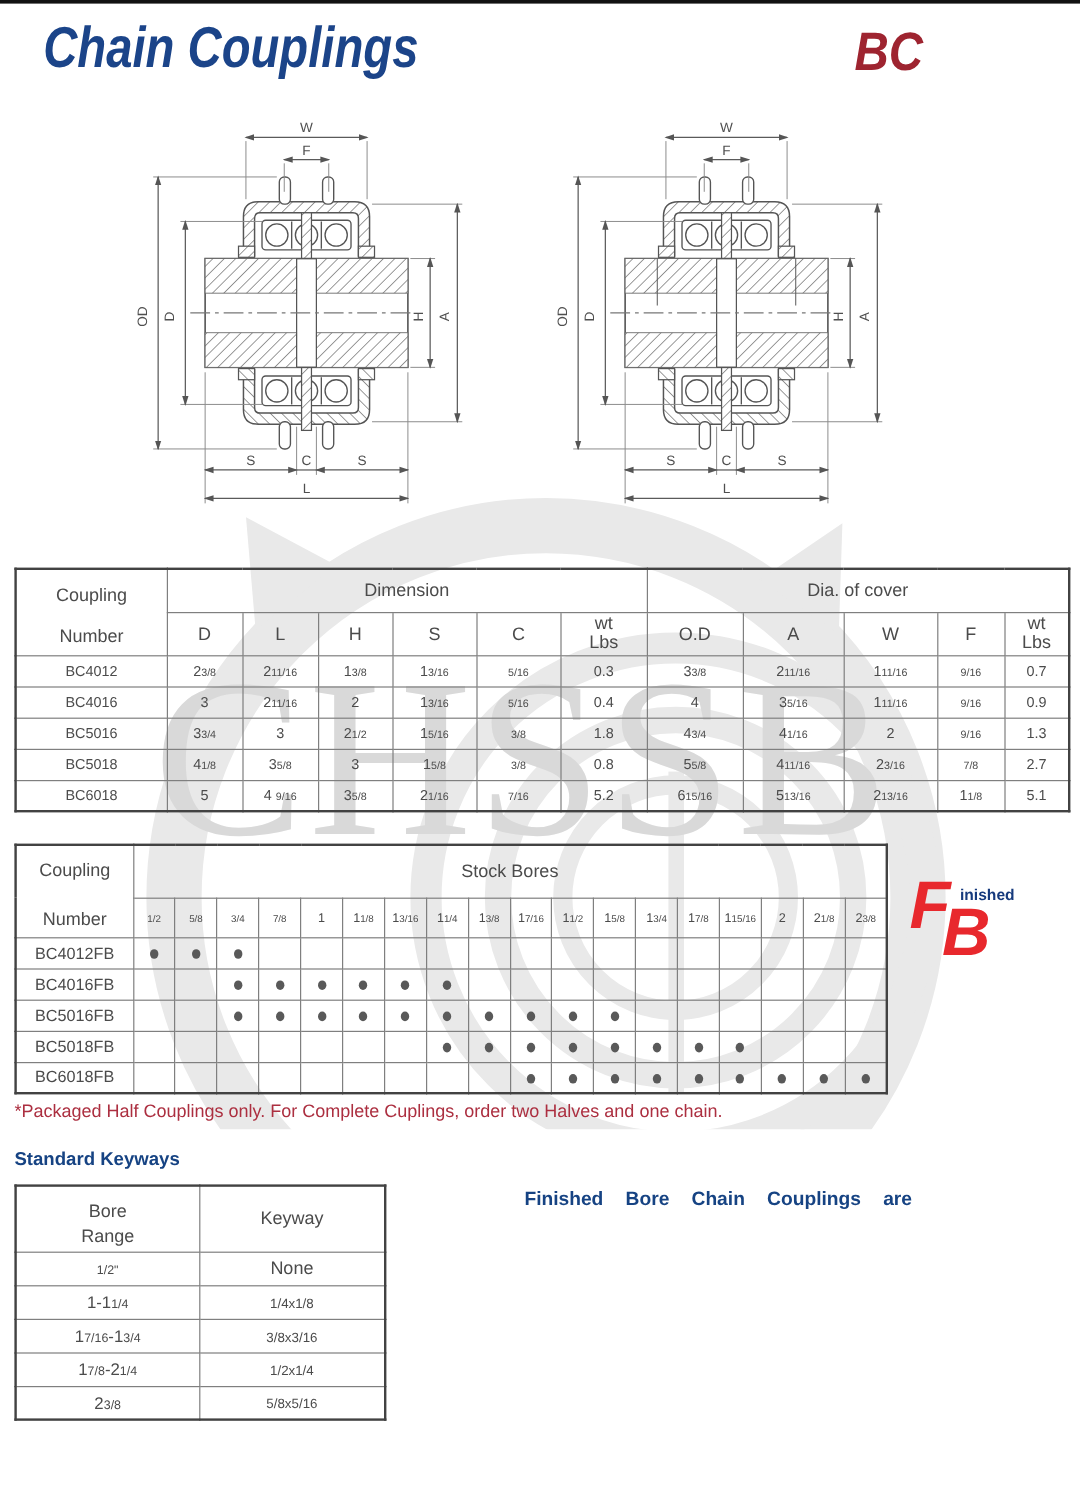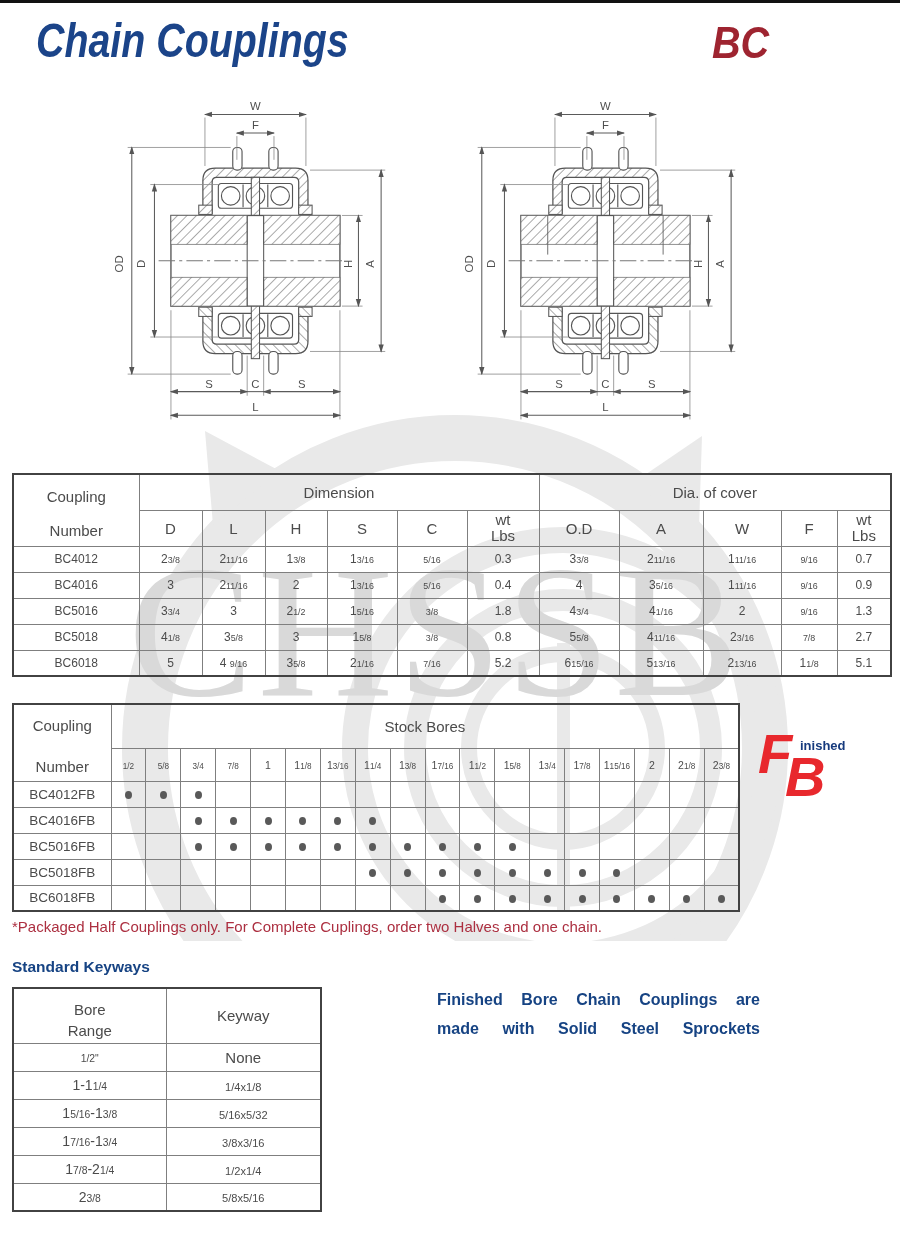--- a/index.html
+++ b/index.html
@@ -541,36 +541,31 @@
     <tbody id="key-body">
         <tr>
           <td><small>1/2"</small></td>
           <td class="kcol">None</td>
         </tr>
         <tr>
           <td>1-1<small>1/4</small></td>
           <td class="kcol"><small>1/4x1/8</small></td>
         </tr>
         <tr>
-          <td>1<small>5/16</small>-1<small>3/8</small></td>
-          <td class="kcol"><small>5/16x5/32</small></td>
-        </tr>
-        <tr>
           <td>1<small>7/16</small>-1<small>3/4</small></td>
           <td class="kcol"><small>3/8x3/16</small></td>
         </tr>
         <tr>
           <td>1<small>7/8</small>-2<small>1/4</small></td>
           <td class="kcol"><small>1/2x1/4</small></td>
         </tr>
         <tr>
           <td>2<small>3/8</small></td>
           <td class="kcol"><small>5/8x5/16</small></td>
         </tr>
       </tbody>
   </table>
 
   <div class="layer desc">
     <div class="pline">Finished Bore Chain Couplings are</div>
-    <div class="pline">made with Solid Steel Sprockets</div>
   </div>
 
 </div>
 
 </body></html>

